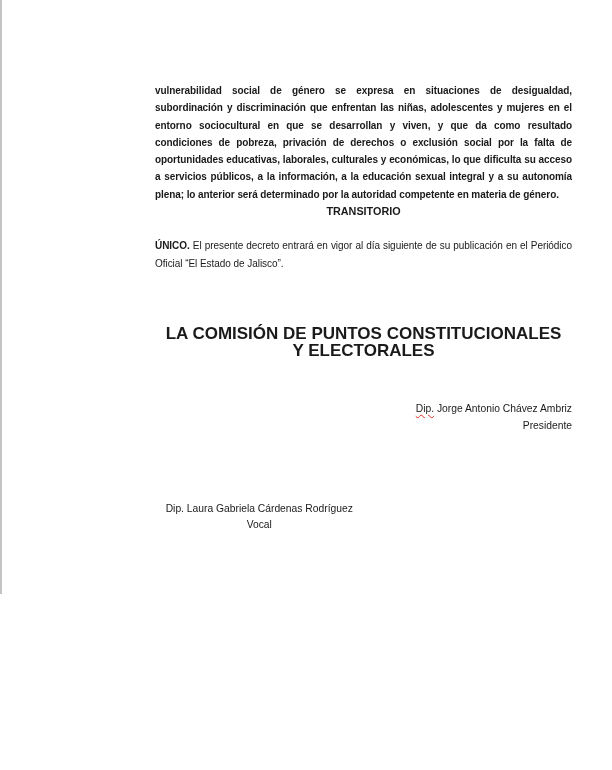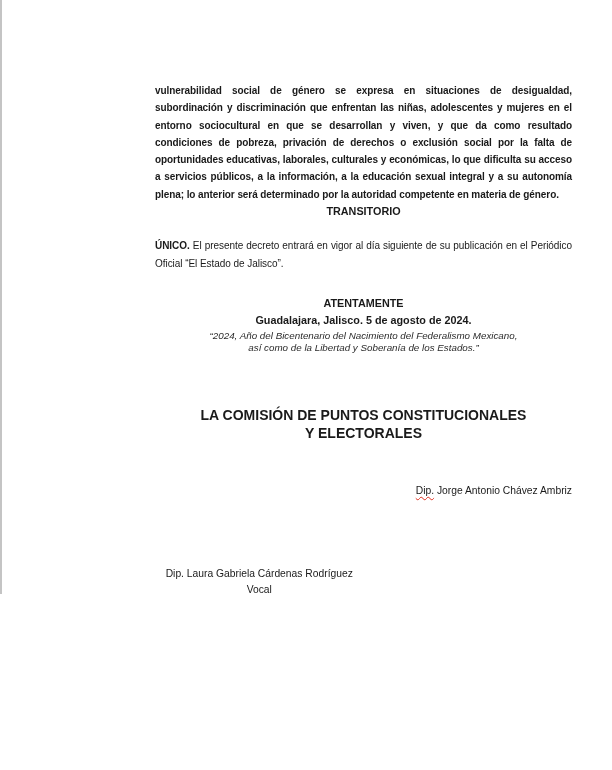--- a/index.html
+++ b/index.html
@@ -61,21 +61,21 @@
   .motto-line {
     font-style: italic;
     font-size: 9.8px;
     line-height: 12.4px;
     color: #2b2b2b;
   }
   .commission-block {
     margin-top: 53px;
     text-align: center;
     font-weight: 700;
-    font-size: 14px;
+    font-size: 17px;
     line-height: 17.3px;
   }
   .president-block {
     margin-top: 40px;
     text-align: right;
     font-size: 10.3px;
     line-height: 17.3px;
   }
   .squiggle {
     text-decoration: underline;
@@ -109,34 +109,29 @@
   <div class="page-left-edge"></div>
 
   <div class="content">
 
     <p class="body-paragraph">vulnerabilidad social de género se expresa en situaciones de desigualdad, subordinación y discriminación que enfrentan las niñas, adolescentes y mujeres en el entorno sociocultural en que se desarrollan y viven, y que da como resultado condiciones de pobreza, privación de derechos o exclusión social por la falta de oportunidades educativas, laborales, culturales y económicas, lo que dificulta su acceso a servicios públicos, a la información, a la educación sexual integral y a su autonomía plena; lo anterior será determinado por la autoridad competente en materia de género.</p>
 
     <div class="heading-transitorio">TRANSITORIO</div>
 
     <p class="unico-paragraph"><span class="unico-label">ÚNICO.</span><span> El presente decreto entrará en vigor al día siguiente de su publicación en el Periódico Oficial “El Estado de Jalisco”.</span></p>
 
-    <div class="atentamente-block">
-      <div class="atentamente-heading">ATENTAMENTE</div>
-      <div class="place-date-line">Guadalajara, Jalisco. 5 de agosto de 2024.</div>
-      <div class="motto-line">“2024, Año del Bicentenario del Nacimiento del Federalismo Mexicano,</div>
-      <div class="motto-line">así como de la Libertad y Soberanía de los Estados.”</div>
-    </div>
 
     <div class="commission-block">
       <div>LA COMISIÓN DE PUNTOS CONSTITUCIONALES</div>
       <div>Y ELECTORALES</div>
     </div>
 
     <div class="president-block">
       <div><span class="squiggle">Dip.</span><span> Jorge Antonio Chávez Ambriz</span></div>
+      <div>Presidente</div>
     </div>
 
     <div class="signatories-row">
       <div class="signatory">
         <div>Dip. Laura Gabriela Cárdenas Rodríguez</div>
         <div>Vocal</div>
       </div>
     </div>
 
   </div>

